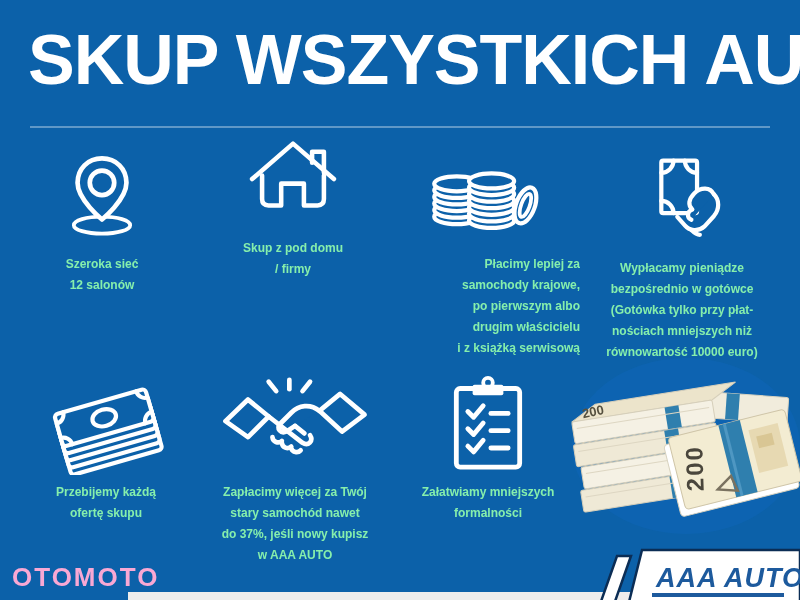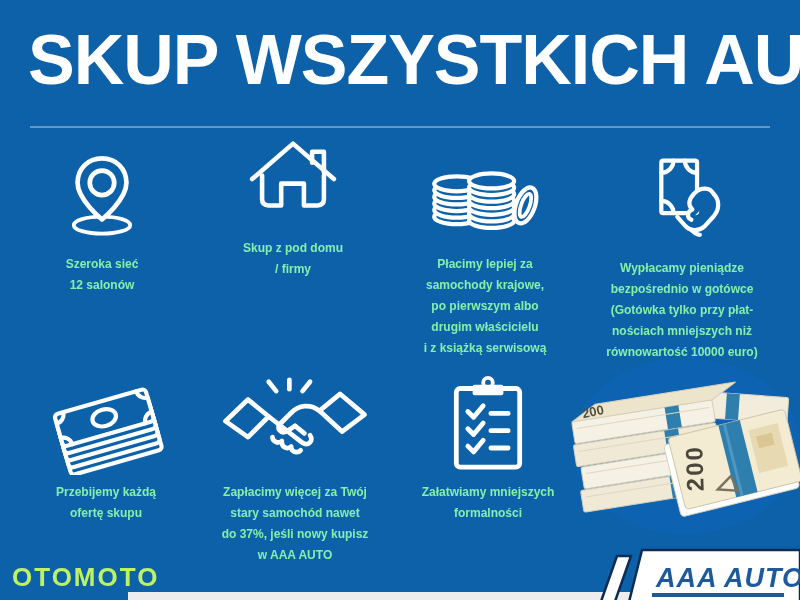--- a/index.html
+++ b/index.html
@@ -20,29 +20,29 @@
     background:rgba(255,255,255,0.35);
   }
   .cell { position:absolute; text-align:center; }
   .iconbox { height:96px; display:flex; align-items:center; justify-content:center; margin-bottom:10px; }
   .caption {
     font-size:12px; line-height:21px; font-weight:bold;
     white-space:pre-line; color:#86efac;
   }
   .r1c1 { left:12px;  top:148px; width:180px; }
   .r1c2 { left:200px; top:132px; width:186px; }
-  .r1c3 { left:390px; top:148px; width:190px; }
+  .r1c3 { left:390px; top:148px; width:190px;text-align:right; }
   .r1c4 { left:570px; top:152px; width:224px; }
   .r2c1 { left:16px;  top:376px; width:180px; }
   .r2c2 { left:193px; top:376px; width:204px; }
   .r2c3 { left:396px; top:376px; width:184px; }
   .photo { position:absolute; left:568px; top:354px; width:232px; height:180px; }
   .otomoto {
     position:absolute; left:12px; top:562px;
-    font-size:26px; font-weight:bold; letter-spacing:2px; color:#bef264;
+    font-size:26px; font-weight:bold; letter-spacing:2px; color:#f9a8d4;
   }
   .footer-strip {
     position:absolute; left:128px; top:592px; width:672px; height:8px;
     background:#ededed;
   }
   .aaa-logo { position:absolute; left:592px; top:547px; width:208px; height:63px; }
   svg { display:block; }
 </style>
 </head>
 <body>

